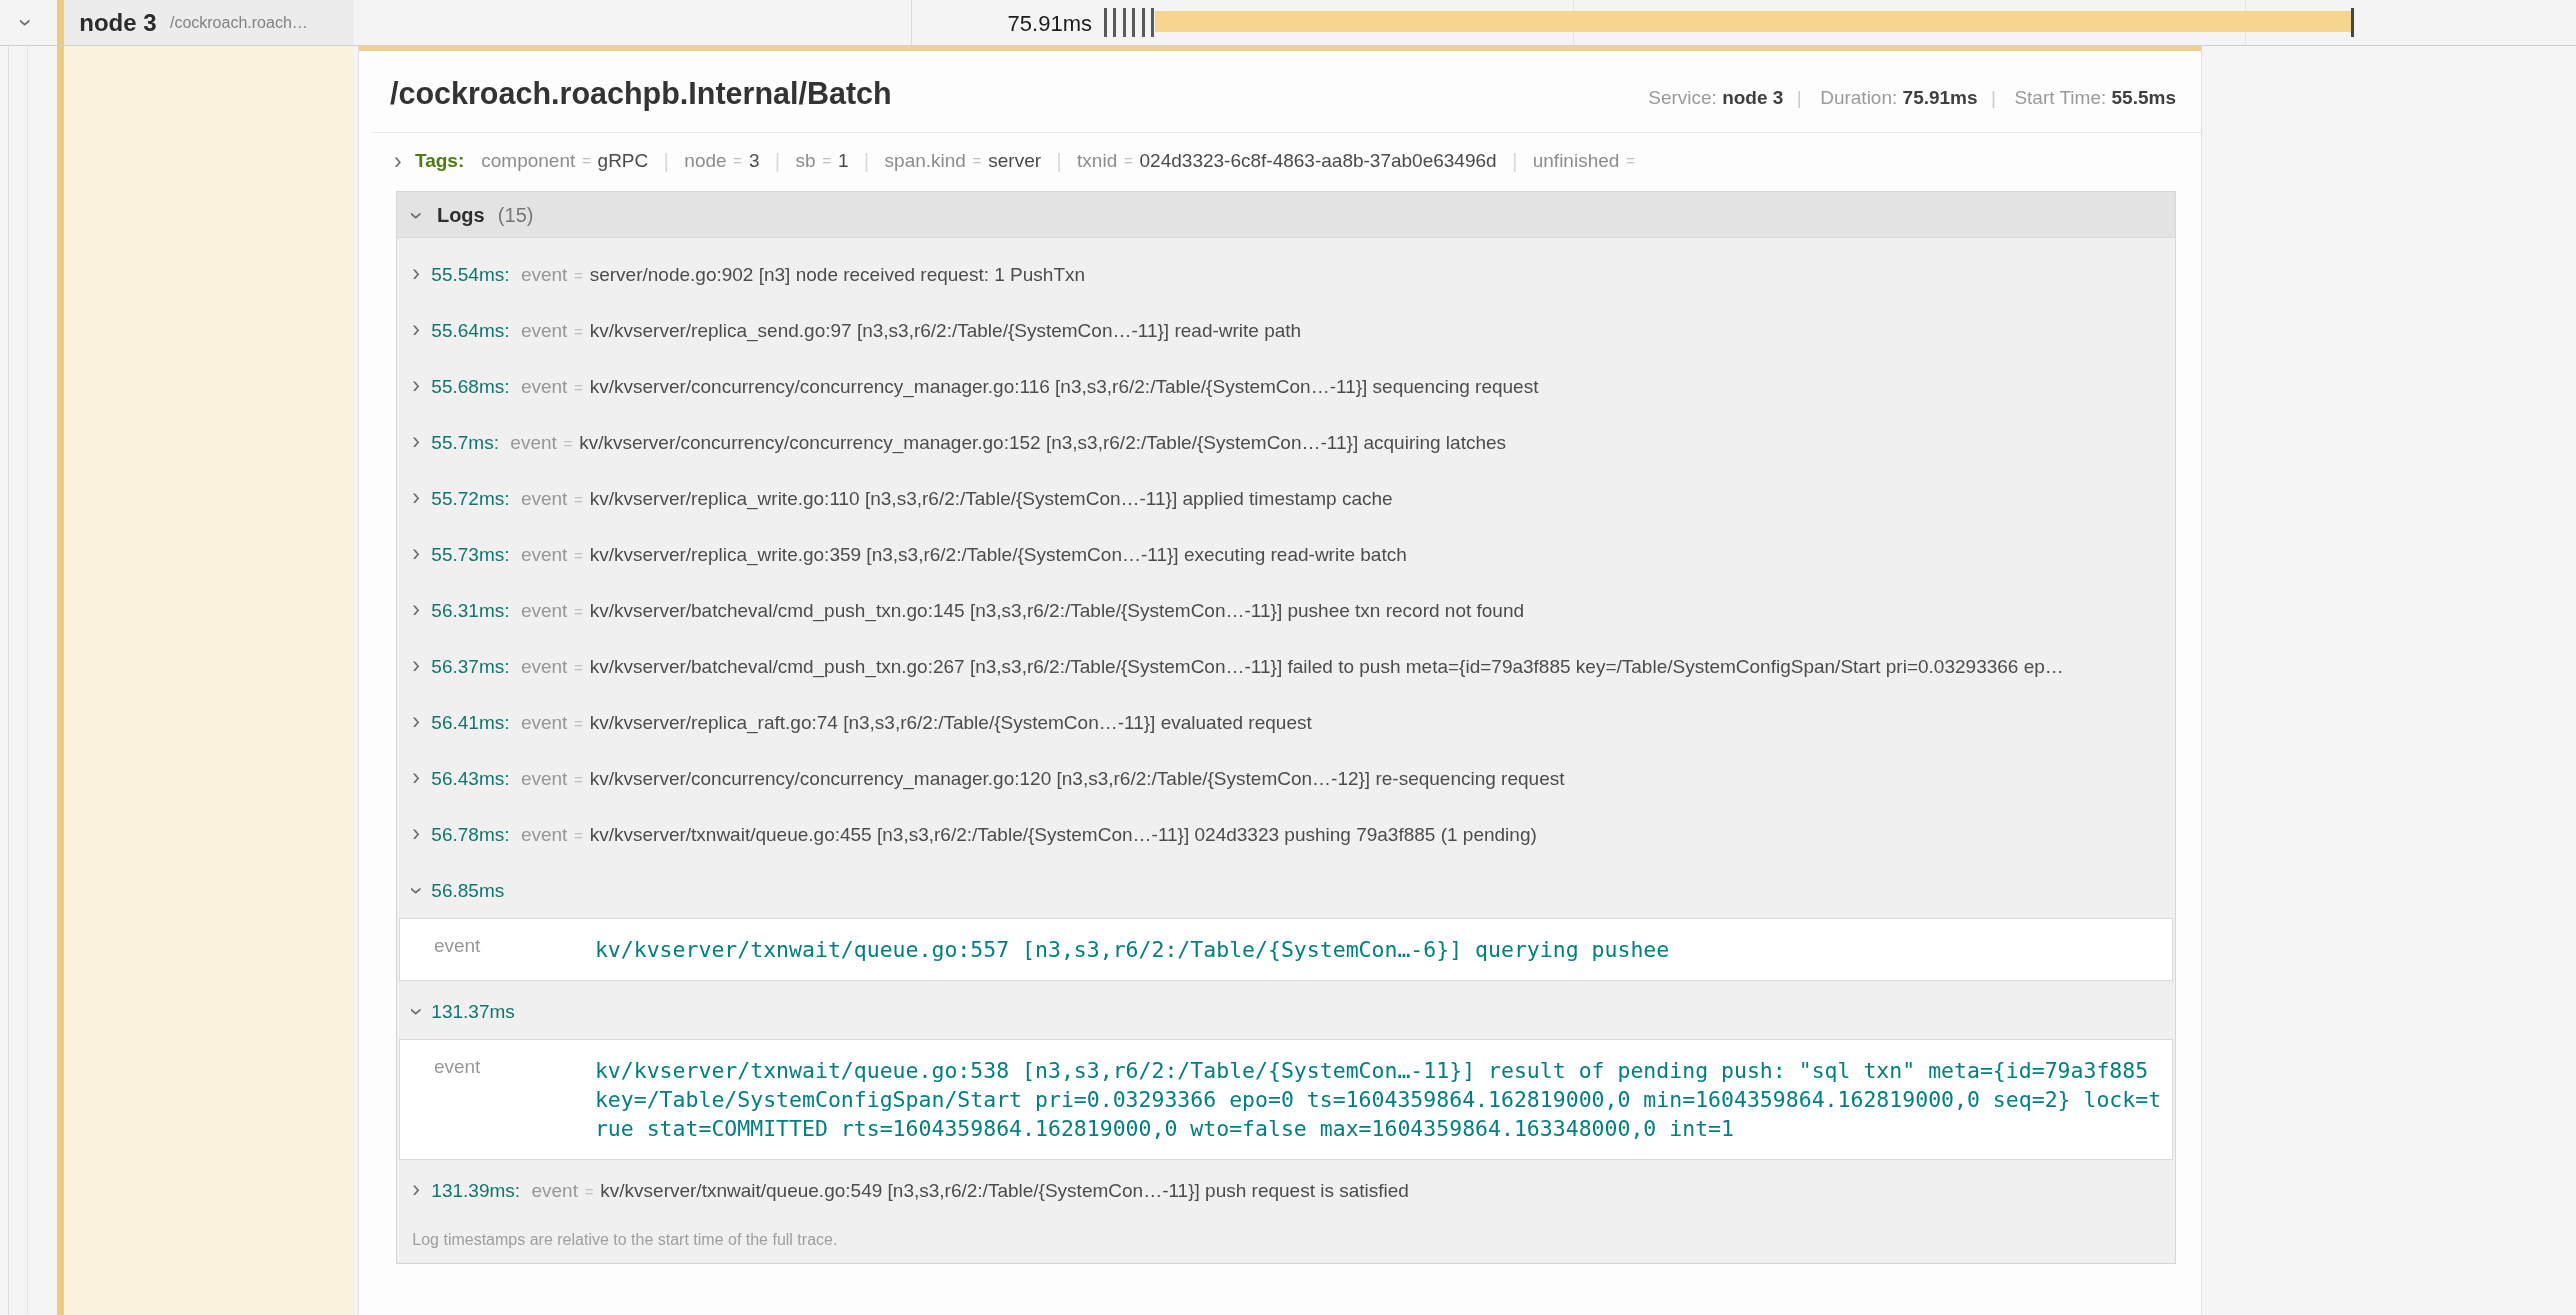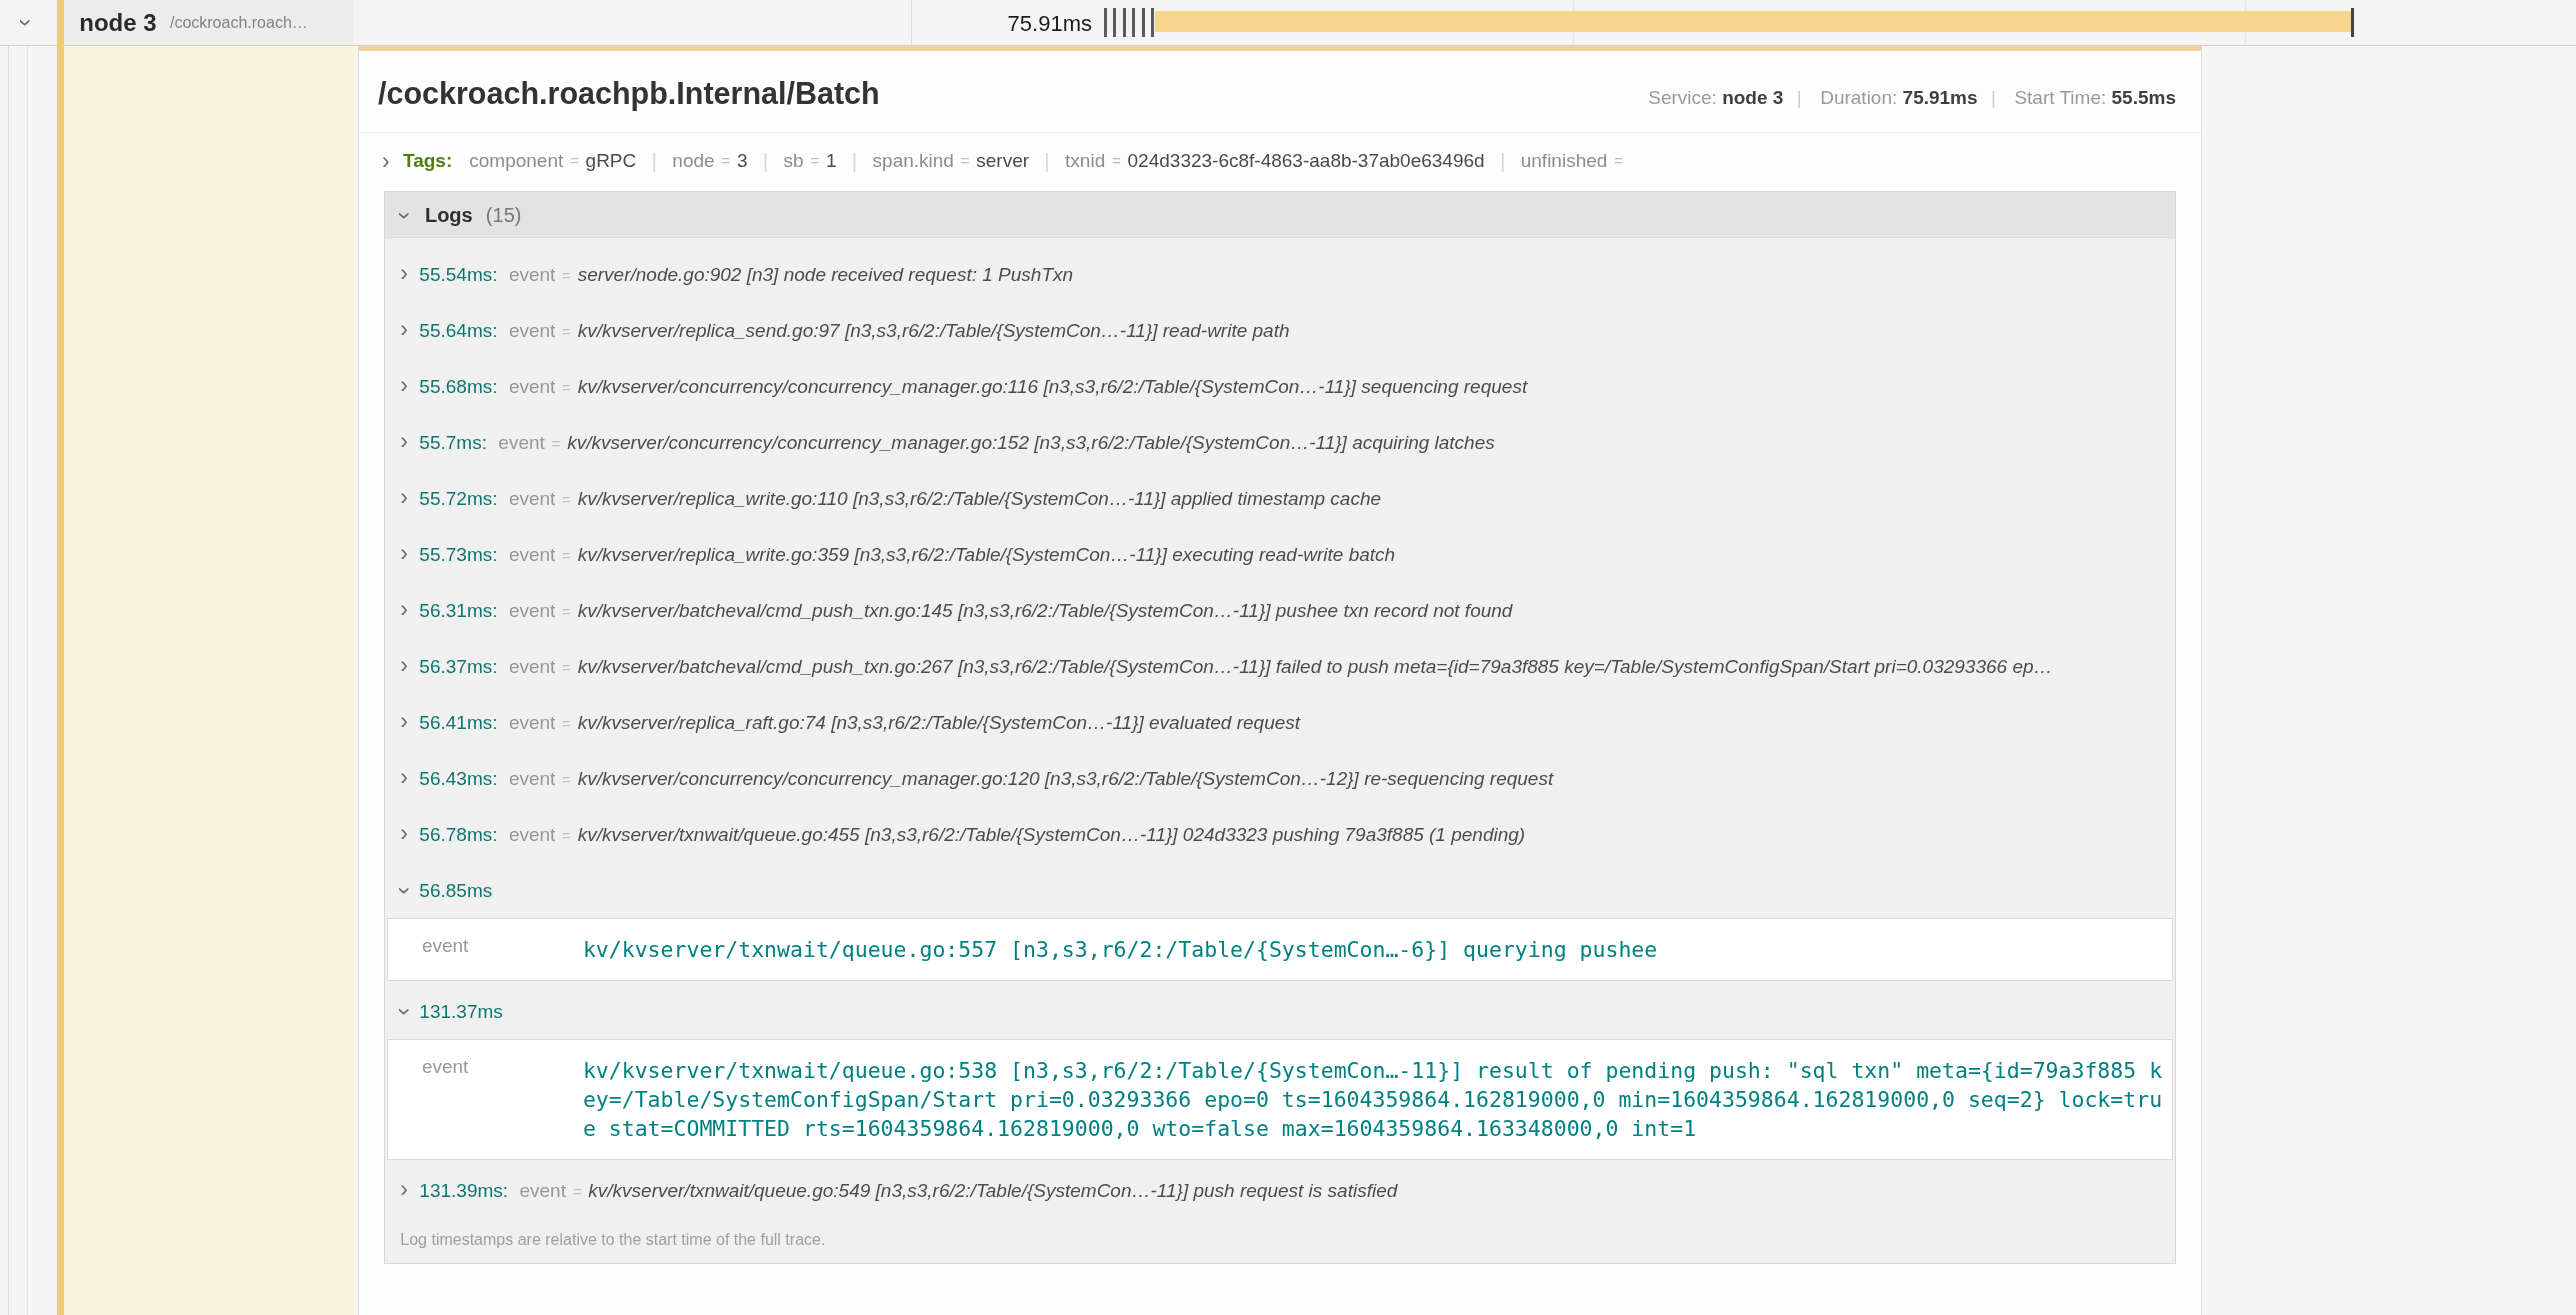--- a/index.html
+++ b/index.html
@@ -29,21 +29,21 @@
     background:repeating-linear-gradient(90deg,#5a5a5a 0 2.9px,transparent 2.9px 9.5px); }
   .span-bar { position:absolute; left:1155px; top:11.4px; width:1196px; height:21px; background:#f6d68e; cursor:pointer; }
   .end-tick { position:absolute; left:2351px; top:7.6px; width:2.9px; height:29.6px; background:#454545; }
 
   
   .cream-col { position:absolute; left:57px; top:46px; width:297px; height:1270px;
     background:#fbf2dc; border-left:7.6px solid #f0c87e; }
 
   
   .panel { position:absolute; left:358px; top:46px; width:1844px; height:1270px;
-    background:#fdfdfd; border:1px solid #dedede; border-top:5.7px solid #f0d193; border-bottom:none; }
+    background:#fdfdfd; border:1px solid #dedede; border-top:5.7px solid #f0d193; border-bottom:none;padding-left:12px; }
   .panel-header { display:flex; justify-content:space-between; align-items:baseline;
     padding:25px 25px 21px 19px; border-bottom:1px solid #e9e9e9; }
   .span-title { font-size:30.5px; font-weight:600; color:#333; }
   .meta { font-size:19px; color:#9a9a9a; white-space:nowrap; }
   .meta b { color:#3f3f3f; }
   .meta .pipe { color:#cccccc; margin:0 13.3px; }
 
   .tags-row { display:flex; align-items:center; padding:16px 19px 14.3px 23px; font-size:19px; cursor:pointer; }
   .tags-label { font-weight:bold; color:#4d7c0f; margin:0 17px 0 13.3px; }
   .tag-key { color:#8c8c8c; }
@@ -53,21 +53,21 @@
 
   .logs-box { margin:3.8px 25px 0 25px; border:1px solid #d6d6d6; background:#f0f0f0; }
   .logs-header { background:#e3e3e3; padding:10.5px 15.3px; font-size:20px; color:#2e2e2e;
     border-bottom:1px solid #d9d9d9; cursor:pointer; }
   .logs-title { font-weight:bold; margin:0 7.6px 0 11.4px; }
   .logs-count { color:#777; }
   .logs-rows { padding-top:7.6px; }
   .log-row { padding:16px 15.3px; font-size:19px; white-space:nowrap; overflow:hidden; cursor:pointer; }
   .log-time { font-weight:normal; color:#0f766e; margin:0 11.4px 0 11.4px; }
   .log-key { color:#979797; }
-  .log-val { color:#4c4c4c;font-style:italic; }
+  .log-val { color:#4c4c4c; }
   .exp-header { padding:16px 15.3px 12.4px 15.3px; font-size:19px; cursor:pointer; }
   .exp-card { background:#ffffff; border:1px solid #d9d9d9; margin:3.8px 1.9px 1.9px 1.9px; display:flex; padding:16px 0; }
   .field-key { flex:0 0 195px; padding-left:34px; font-size:19px; color:#979797; }
   .field-val { font-family:"DejaVu Sans Mono", monospace; font-size:21.5px; color:#008080;
     width:1802px; line-height:29px; word-break:break-all; white-space:pre-wrap; }
   .logs-footer { padding:13.3px 15.3px 14.3px 15.3px; font-size:16px; color:#9e9e9e; }
 </style>
 </head>
 <body>
 

